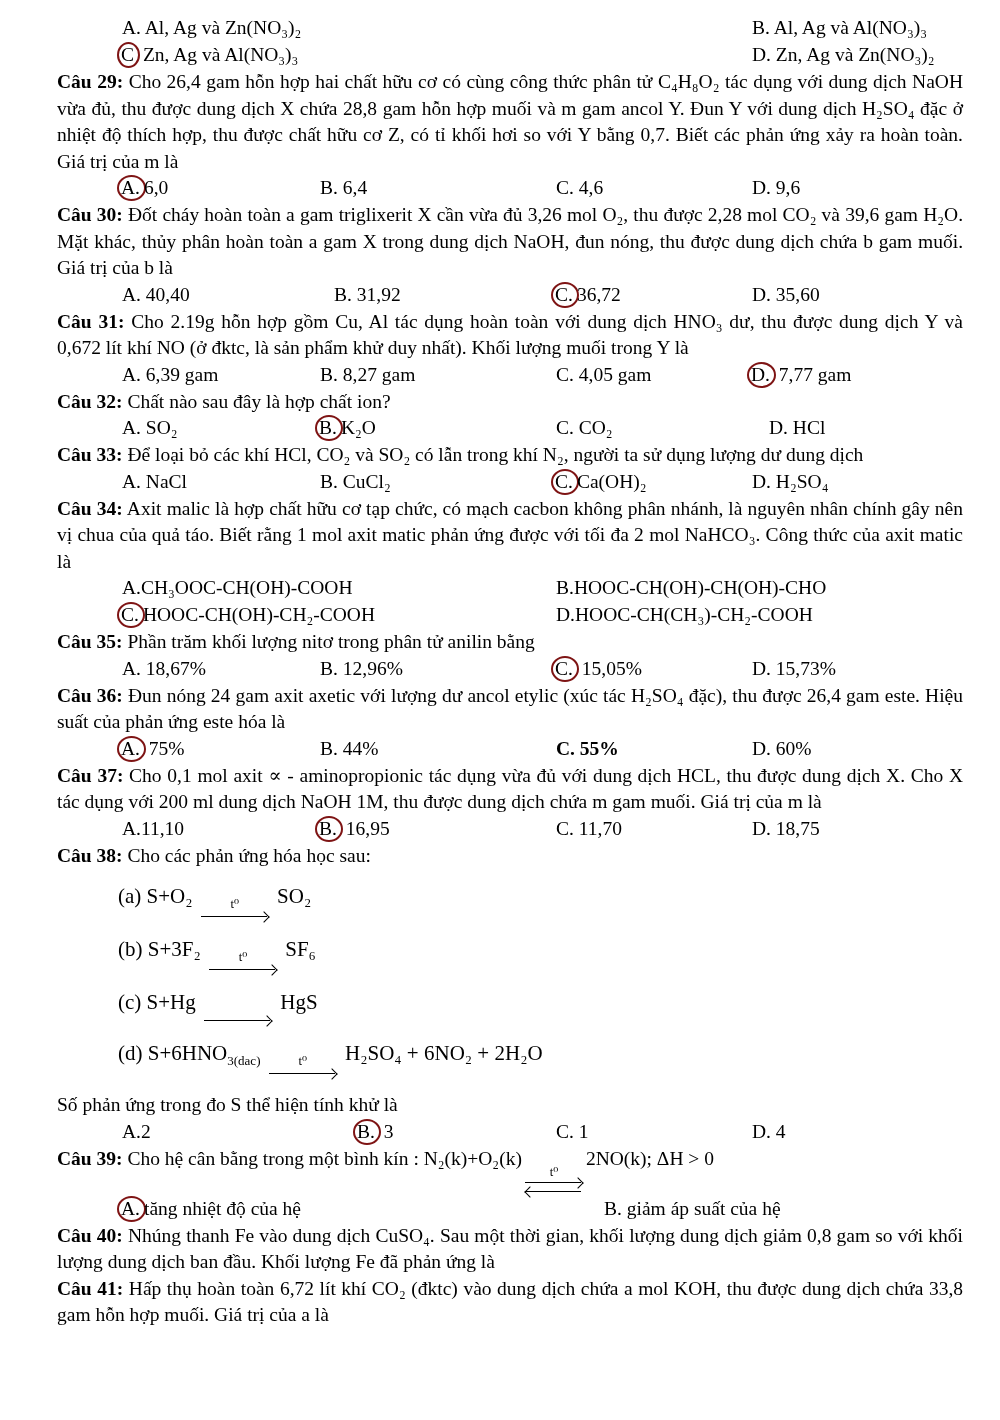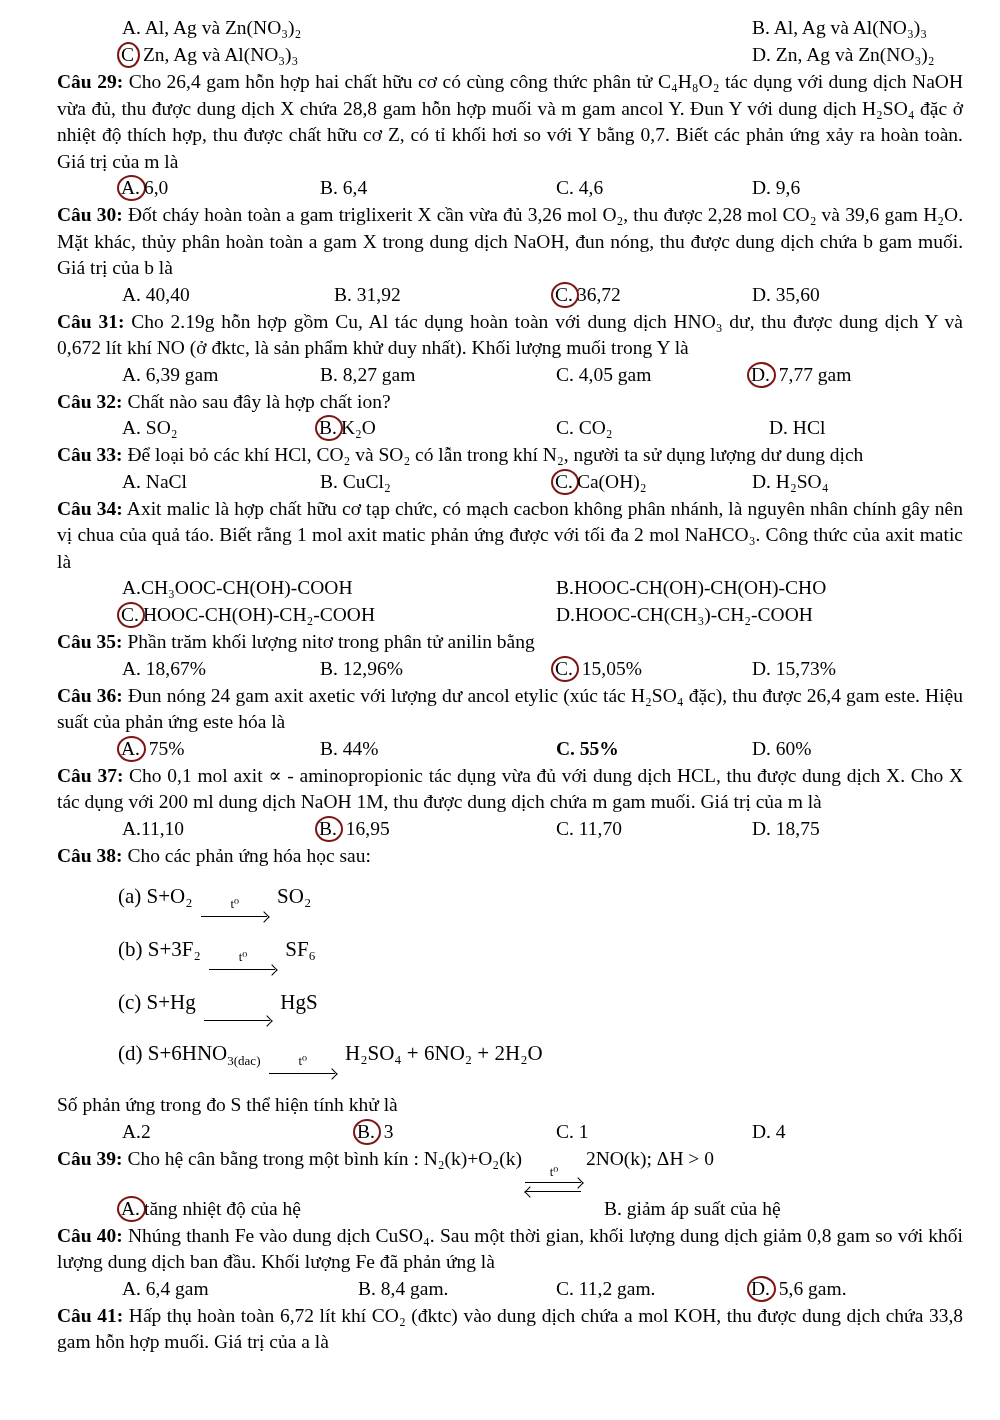--- a/index.html
+++ b/index.html
@@ -167,23 +167,17 @@
           <span class="shaft head-r"></span>
           <span class="shaft head-l"></span>
         </span><span>2NO(k);  ΔH &gt; 0</span></p>
       <div class="opt-row">
         <span class="opt" style="left: 65px;"><span class="circ"><span class="opt-letter">A.</span></span><span class="opt-text">tăng nhiệt độ của hệ</span></span>
         <span class="opt" style="left: 499px; margin-left: 48px;"><span class="opt-letter">B.</span><span class="opt-text"> giảm áp suất của hệ</span></span>
       </div>
     </div>
     <div class="question">
       <p class="stem"><span class="qlabel">Câu 40:</span> <span>Nhúng thanh Fe vào dung dịch CuSO₄. Sau một thời gian, khối lượng dung dịch giảm 0,8 gam so với khối lượng dung dịch ban đầu. Khối lượng Fe đã phản ứng là</span></p>
-      <div class="opt-row">
-        <span class="opt" style="left: 65px;"><span class="opt-letter">A.</span><span class="opt-text"> 6,4 gam</span></span>
-        <span class="opt" style="left: 301px;"><span class="opt-letter">B.</span><span class="opt-text"> 8,4 gam.</span></span>
-        <span class="opt" style="left: 499px;"><span class="opt-letter">C.</span><span class="opt-text"> 11,2 gam.</span></span>
-        <span class="opt" style="left: 695px;"><span class="circ"><span class="opt-letter">D.</span></span><span class="opt-text"> 5,6 gam.</span></span>
-      </div>
     </div>
     <div class="question">
       <p class="stem"><span class="qlabel">Câu 41:</span> <span>Hấp thụ hoàn toàn 6,72 lít khí CO₂ (đktc) vào dung dịch chứa a mol KOH, thu được dung dịch chứa 33,8 gam hỗn hợp muối. Giá trị của a là</span></p>
     </div>
   </div>
 
 </body></html>

